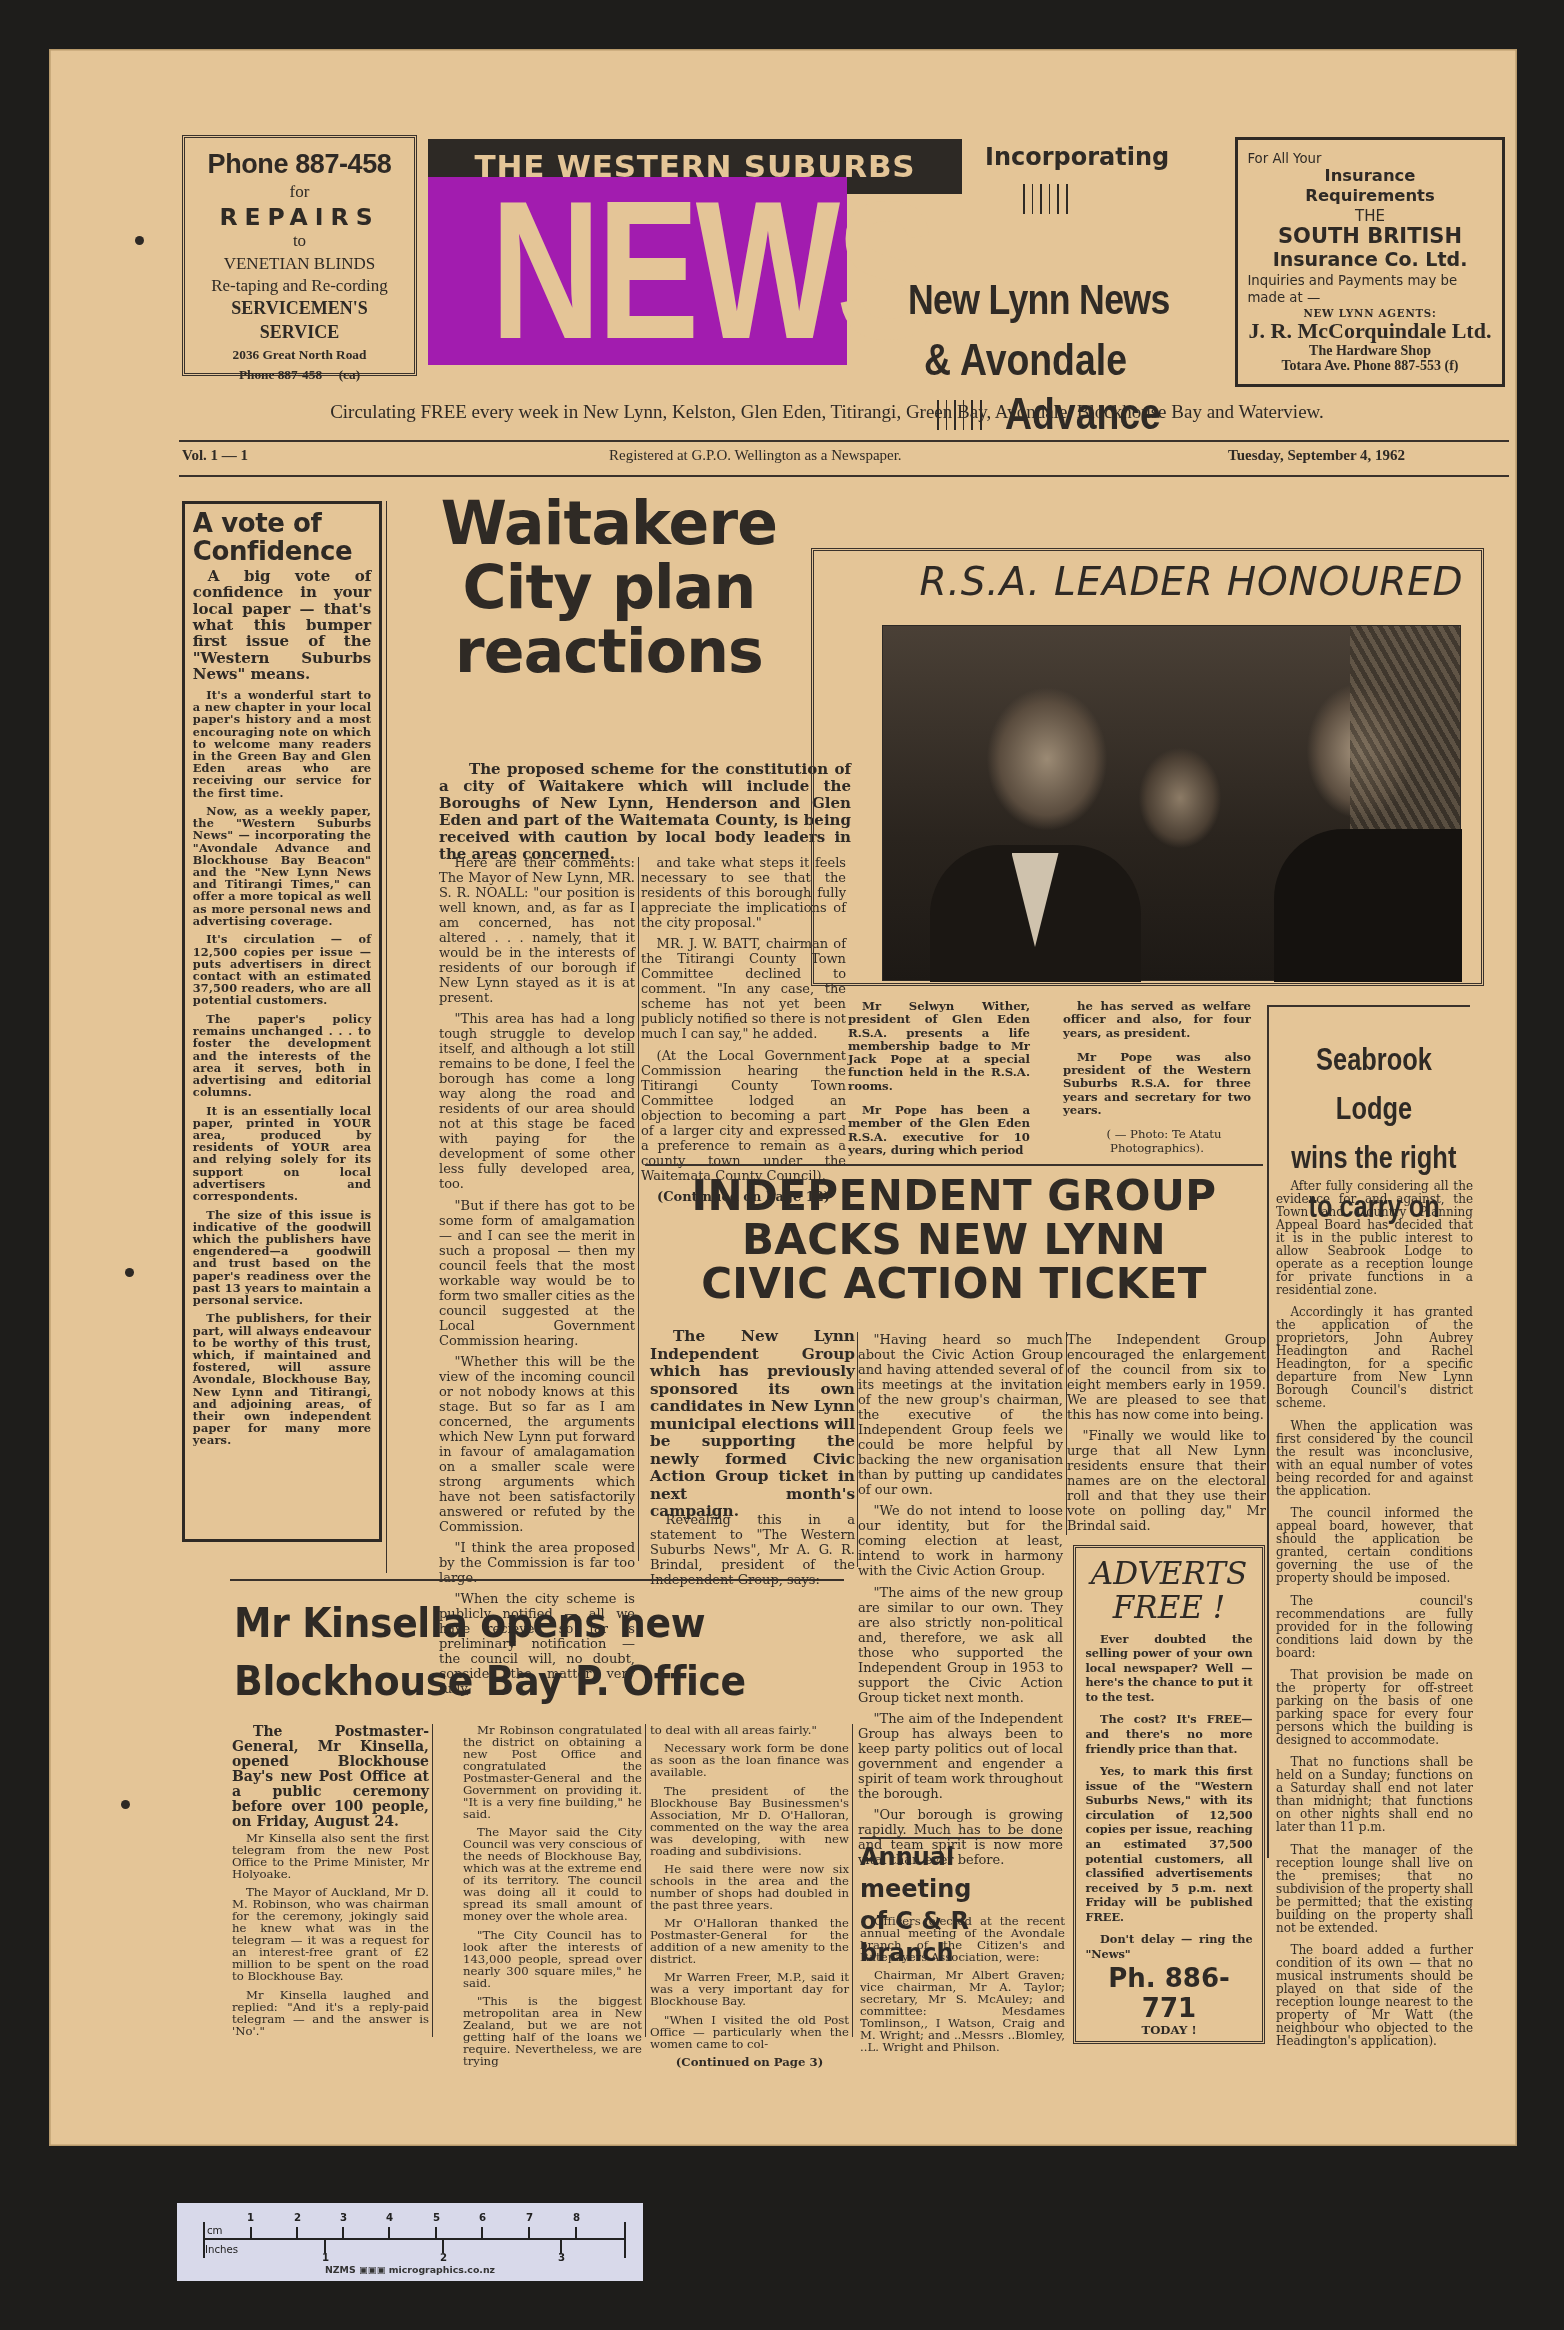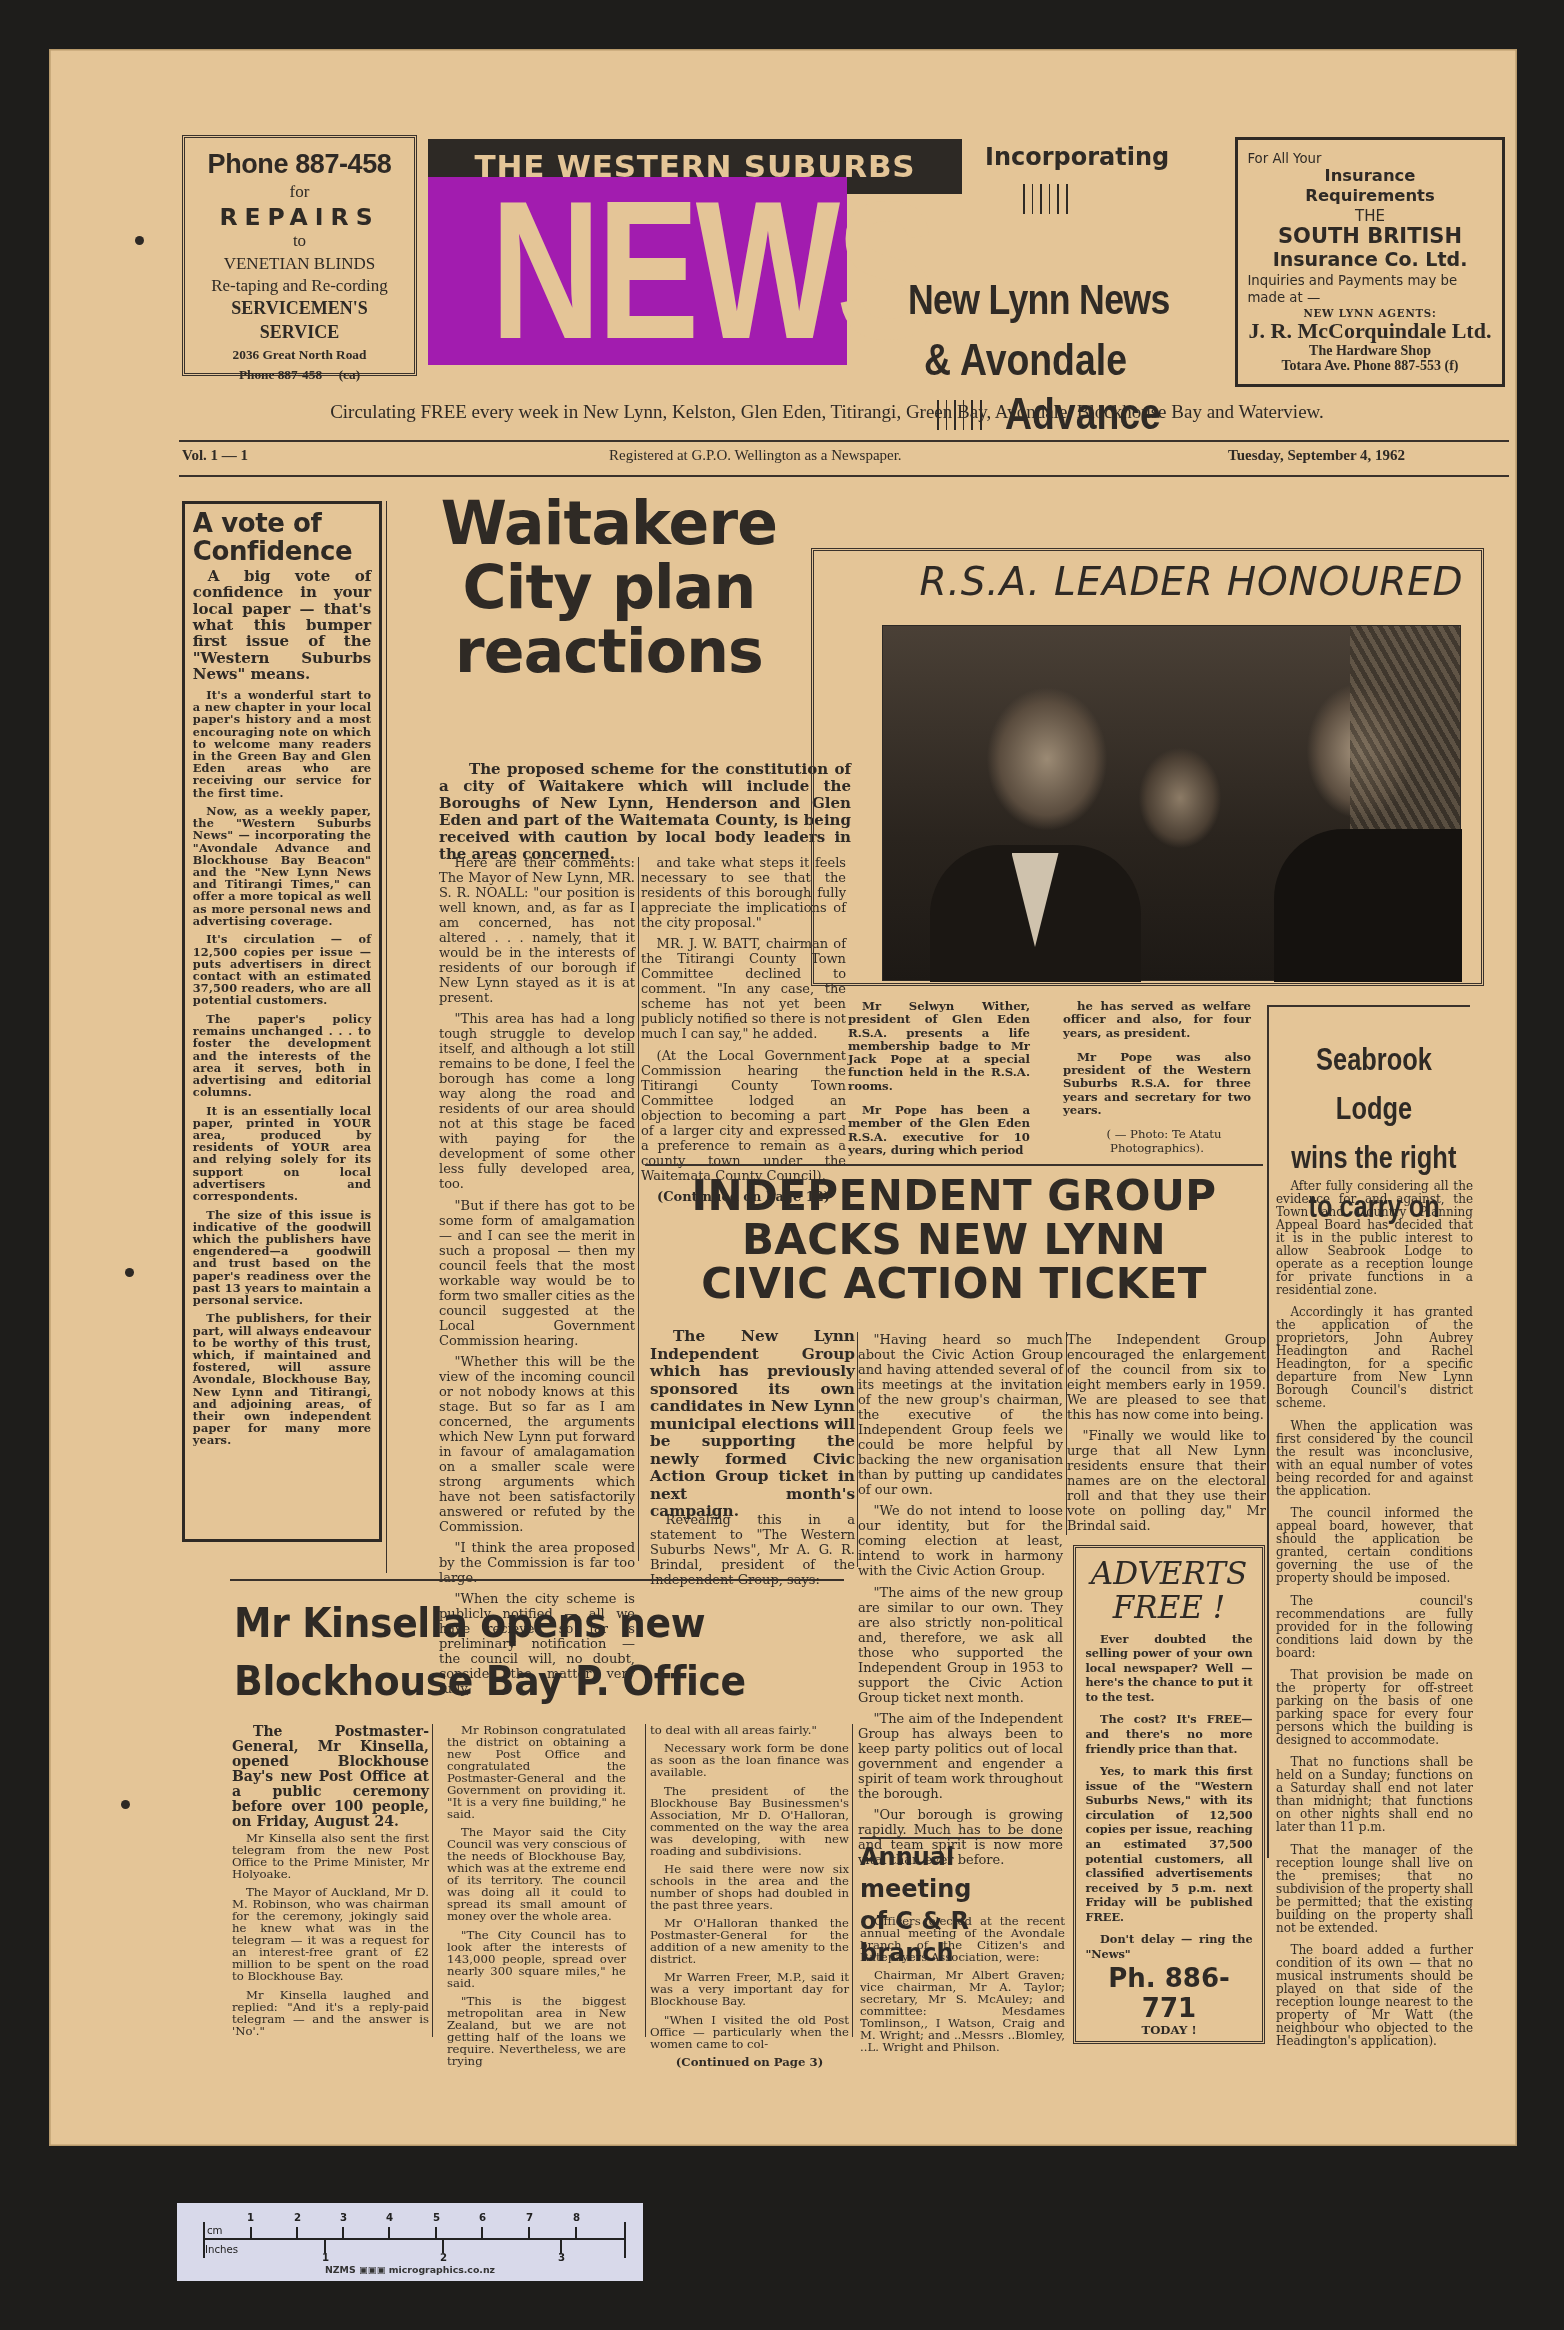--- a/index.html
+++ b/index.html
@@ -112,21 +112,21 @@
 
   .ann-rule { left: 767px; top: 1788px; width: 202px; height: 1.6px; background:#3a322b; }
   .ann-head { left: 767px; top: 1792px; width: 205px; font-family: "DejaVu Sans", sans-serif; font-weight: bold; font-size: 24px; line-height: 32px; }
   .ann-body { left: 767px; top: 1866px; width: 205px; }
 
   .kin-rule { left: 137px; top: 1530px; width: 614px; height: 1.6px; background:#3a322b; }
   .kin-head { left: 141px; top: 1545px; width: 626px; font-family: "DejaVu Sans", sans-serif; font-weight: bold; font-size: 41px; line-height: 58px; letter-spacing: -0.4px; }
   .kin-head div span { display:inline-block; transform: scaleX(0.92); transform-origin:left; }
   .kin-lead { left: 139px; top: 1675px; width: 197px; font-family: "DejaVu Serif", serif; font-weight: bold; font-size: 14px; line-height: 15px; text-align: justify; text-indent: 1.5em; }
   .kin-c1 { left: 139px; top: 1783px; width: 197px; }
-  .kin-c2 { left: 334px; top: 1675px; width: 199px; padding-left: 20px; }
+  .kin-c2 { left: 350px; top: 1675px; width: 199px; padding-left: 20px; }
   .kin-c3 { left: 557px; top: 1675px; width: 199px; }
 
   .bottom-col { font-size: 11.7px; line-height: 12px; }
 
   
   .ruler { left: 133px; top: 2203px; width: 466px; height: 78px; background: #d8d9ea; }
   .ruler .axis { position:absolute; left: 26px; top: 35px; width: 423px; height: 2.3px; background:#222; }
   .ruler .tick { position:absolute; width: 1.6px; background:#222; }
   .ruler .lbl { position:absolute; font-family:"DejaVu Sans", sans-serif; font-weight:bold; font-size:10.2px; color:#222; }
   .ruler .brand { position:absolute; left: 0; width: 100%; top: 61px; text-align:center; font-family:"DejaVu Sans", sans-serif; font-size: 9.4px; font-weight:bold; color:#333; }

